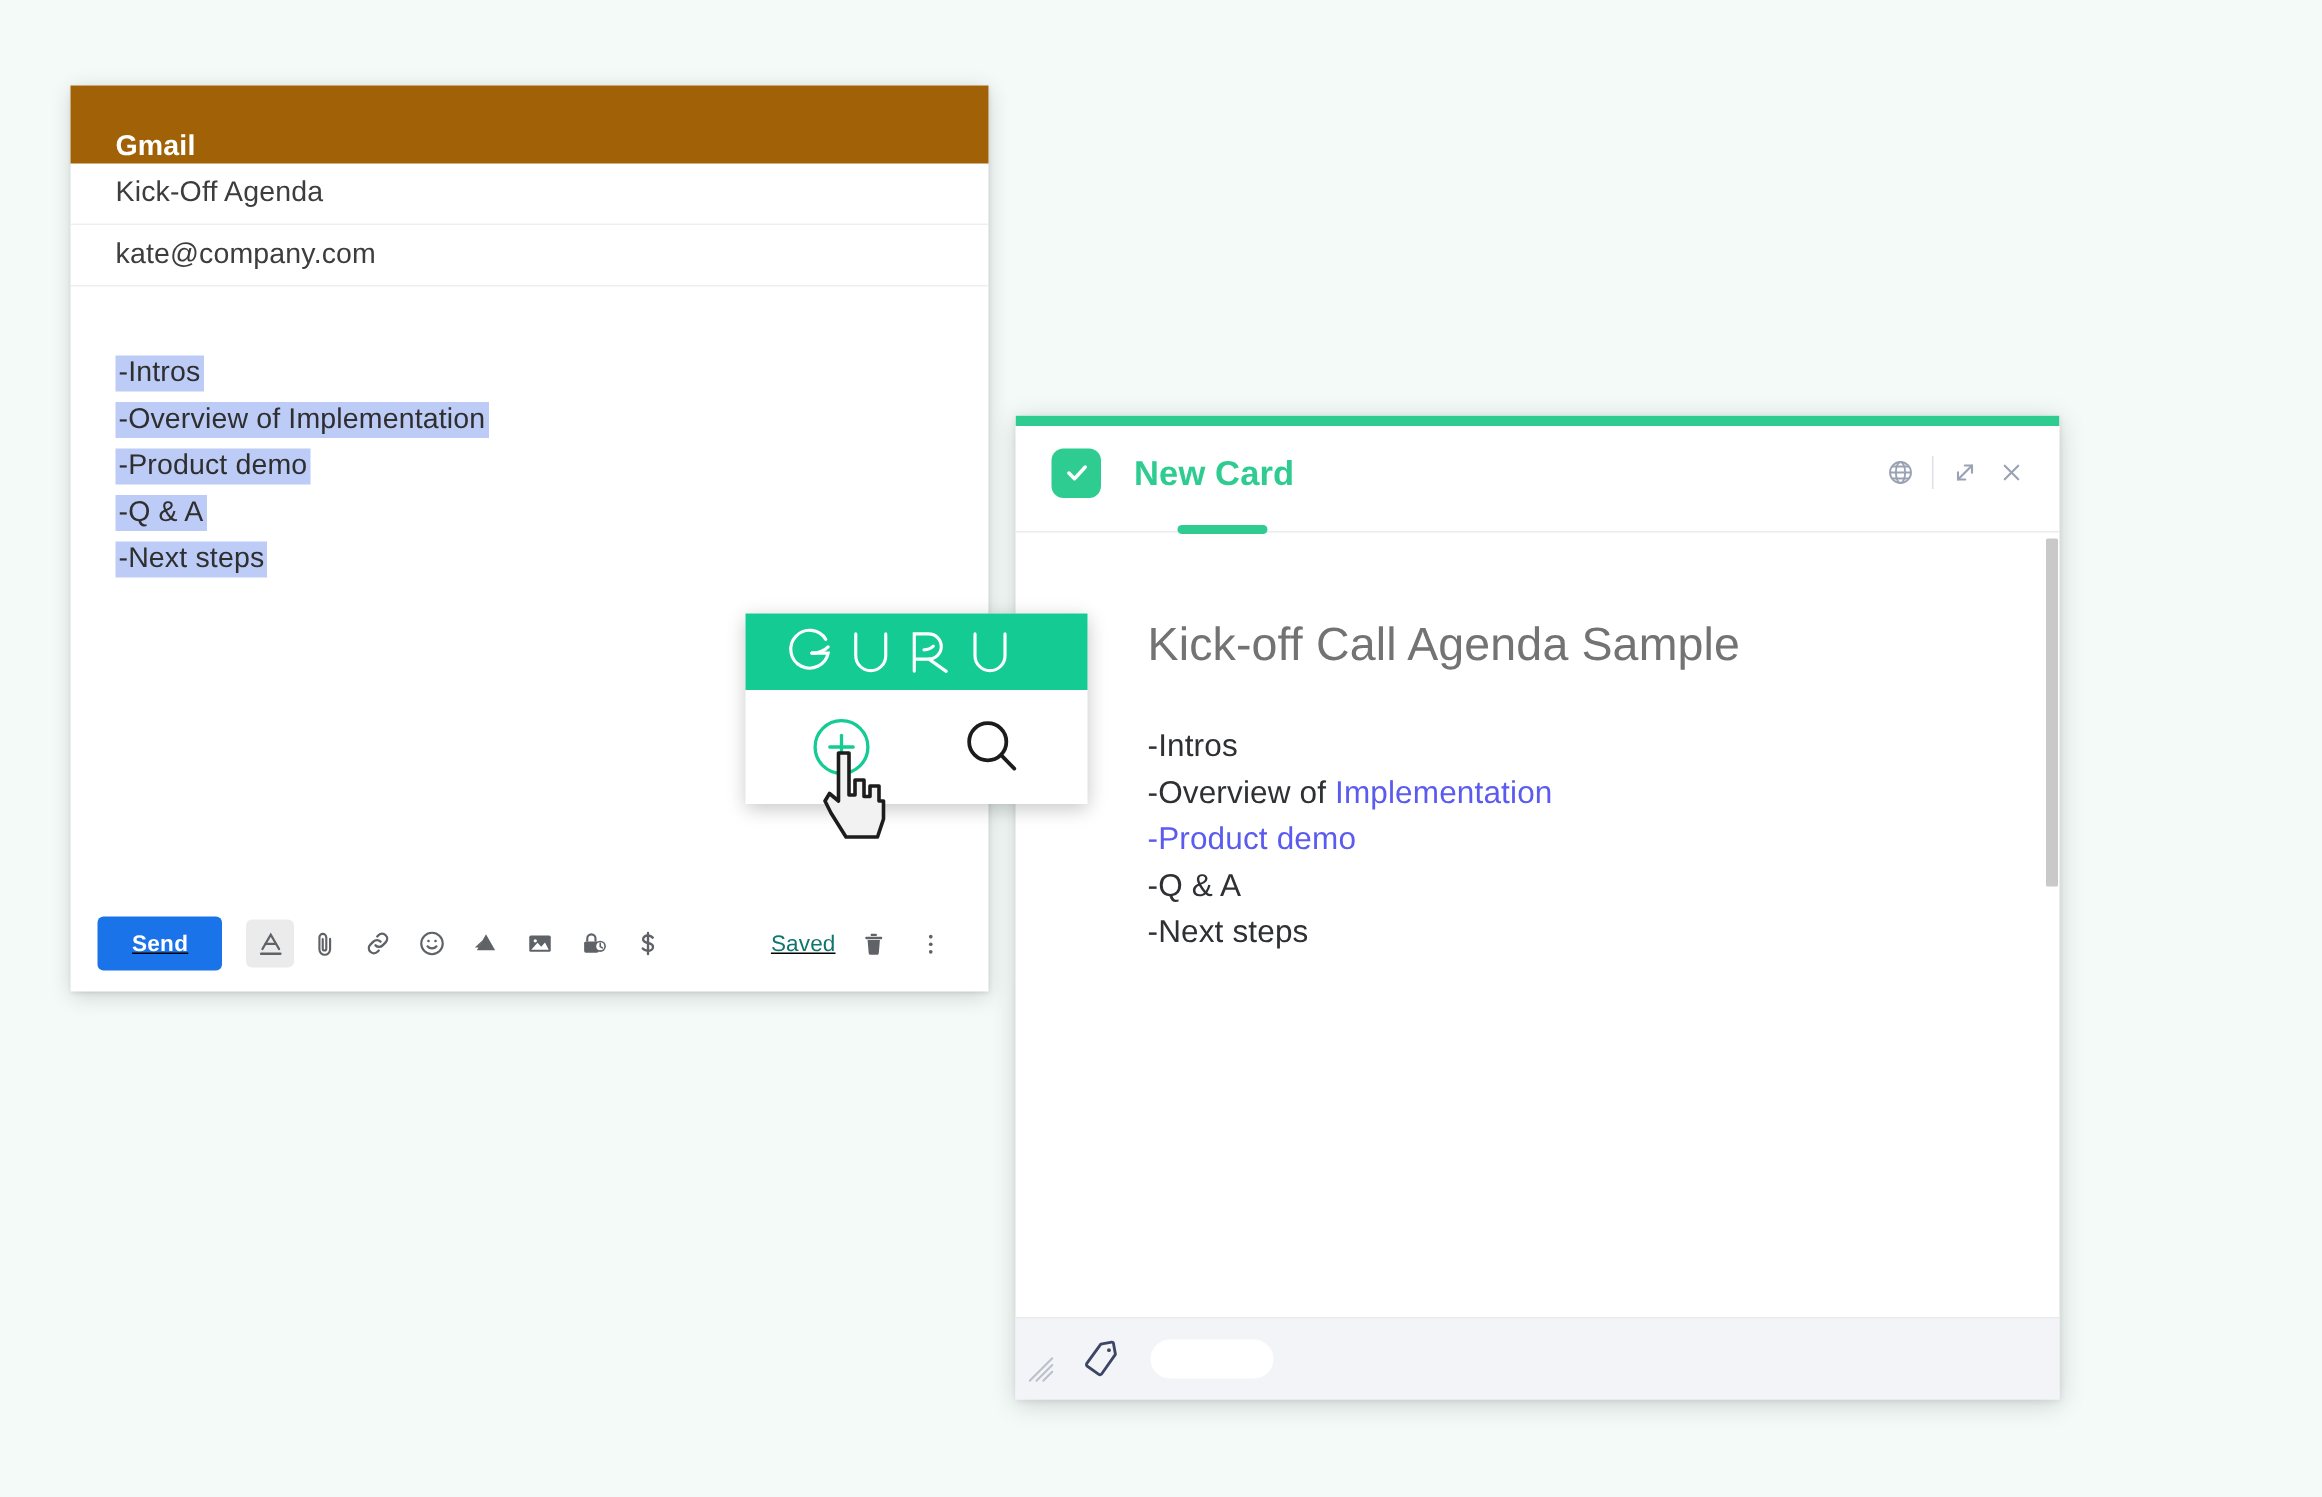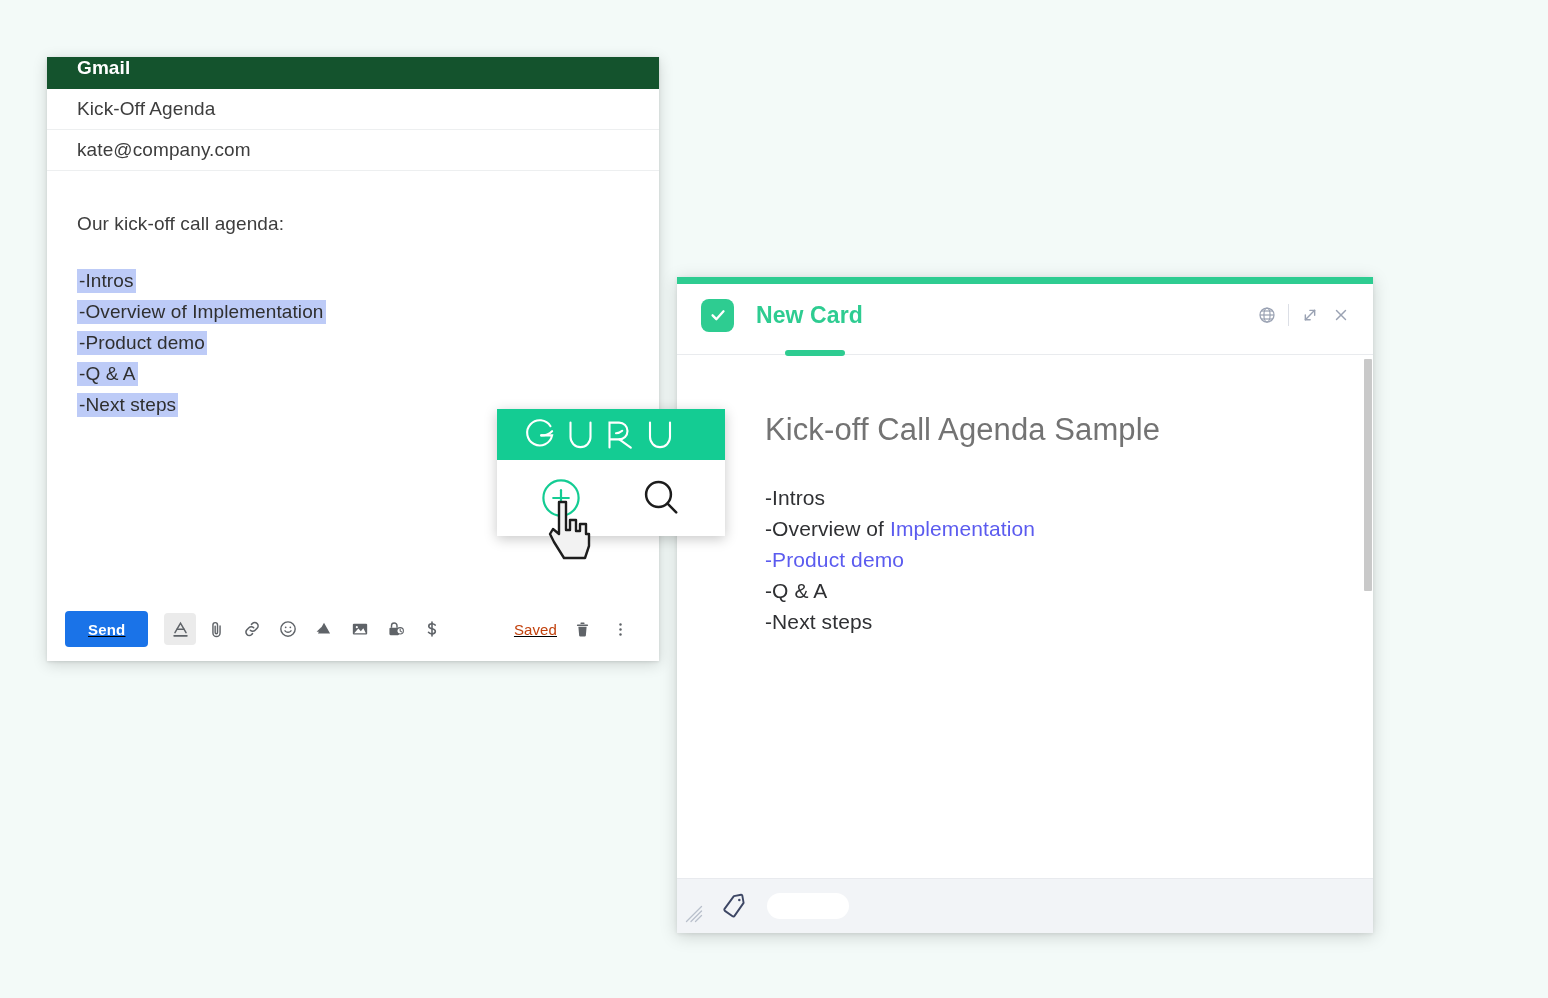--- a/index.html
+++ b/index.html
@@ -21,24 +21,24 @@
     left: 47px;
     top: 57px;
     width: 612px;
     height: 604px;
     background: #ffffff;
     box-shadow: 0 3px 14px rgba(0,0,0,0.16), 0 1px 3px rgba(0,0,0,0.10);
     display: flex;
     flex-direction: column;
   }
   .gmail-titlebar {
-    height: 32px;
-    background: #14532d;
-    display: flex;
-    align-items: flex-start;
+    height: 52px;
+    background: #a16207;
+    display: flex;
+    align-items: flex-end;
     padding: 0 0 0 30px;
     flex: 0 0 auto;
   }
   .gmail-title {
     color: #ffffff;
     font-size: 19px;
     font-weight: bold;
     letter-spacing: 0.1px;
   }
   .gmail-field {
@@ -121,21 +121,21 @@
   }
   .tb-icon.active-bg { background: #ebebeb; }
   .tb-right {
     margin-left: auto;
     display: flex;
     align-items: center;
     gap: 12px;
   }
   .saved-text {
     font-size: 15px;
-    color: #c2410c;
+    color: #0f766e;
     letter-spacing: 0.1px;
   }
   .tb-icon-sm {
     width: 26px;
     height: 28px;
     display: flex;
     align-items: center;
     justify-content: center;
     cursor: pointer;
     color: #5f6368;
@@ -328,21 +328,20 @@
 
   <div class="gmail-field">
     <span class="gmail-field-text">Kick-Off Agenda</span>
   </div>
 
   <div class="gmail-field">
     <span class="gmail-field-text">kate@company.com</span>
   </div>
 
   <div class="gmail-body">
-    <div class="body-intro">Our kick-off call agenda:</div>
     <div class="agenda-list">
       <div class="agenda-line"><span class="hl">-Intros</span></div>
       <div class="agenda-line"><span class="hl">-Overview of Implementation</span></div>
       <div class="agenda-line"><span class="hl">-Product demo</span></div>
       <div class="agenda-line"><span class="hl">-Q &amp; A</span></div>
       <div class="agenda-line"><span class="hl">-Next steps</span></div>
     </div>
   </div>
 
   <div class="gmail-toolbar">

